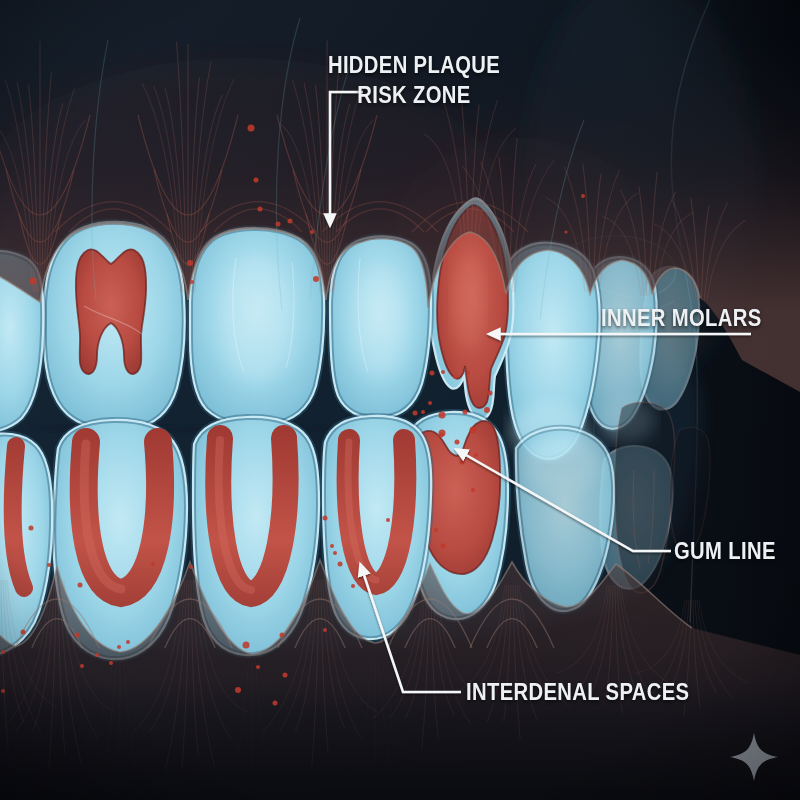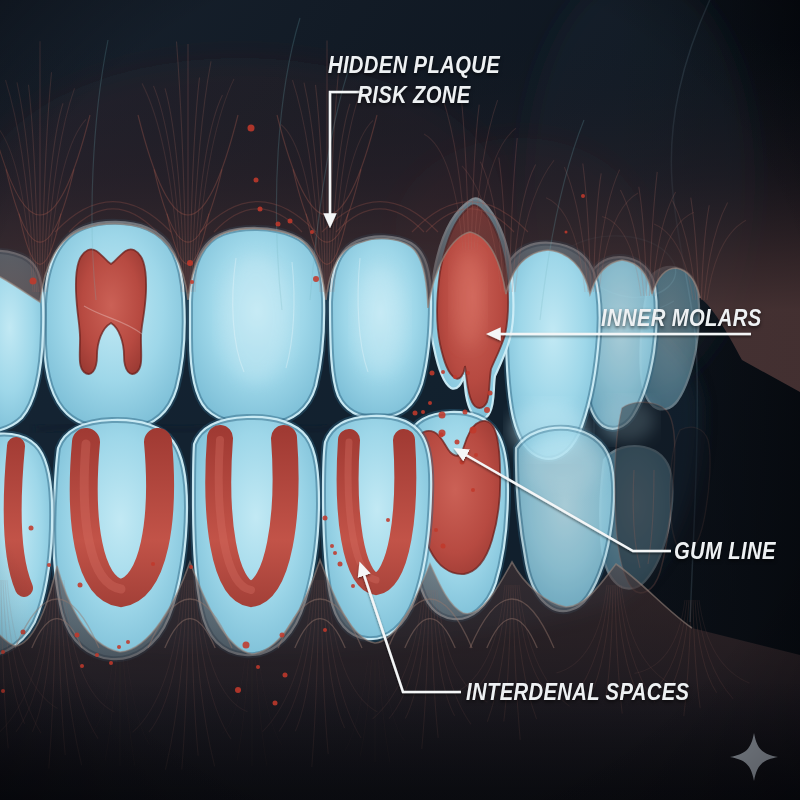--- a/index.html
+++ b/index.html
@@ -1,17 +1,17 @@
 <!DOCTYPE html>
 <html style="--bg-top: #17212d; --bg-right: #0a0f16; --bg-bottom: #11141b; --tooth-blue: #9ed7e9; --tooth-blue-light: #c2e9f4; --tooth-blue-deep: #5fa6c2; --tooth-rim: #cfeef8; --plaque-red: #b74a41; --plaque-red-light: #cb6156; --plaque-red-deep: #8e332d; --dot-red: #c0392b; --gum-dark: #46333a; --vein: #b06c60; --label-white: #eef1f3; --leader-white: #f4f6f7; --sparkle-gray: #8d949c; --mouth-shadow: #17293b;"><head>
 <meta charset="utf-8">
 <style>
   html,body{margin:0;padding:0;background:#0a0f16;}
   .stage{position:relative;width:800px;height:800px;overflow:hidden;
-         font-family:"Liberation Sans",sans-serif;font-style:italic;}
+         font-family:"Liberation Sans",sans-serif;}
   svg{position:absolute;left:0;top:0;display:block;}
   
   .t-fill{fill:url(#tg);}
   .t-shade{fill:none;stroke:rgba(42,96,124,.45);stroke-width:6;}
   .t-rim{fill:none;stroke:var(--tooth-rim,#cfeef8);stroke-width:2.2;opacity:.95;}
   .r-fill{fill:url(#rg);stroke:rgba(110,32,28,.75);stroke-width:1.8;}
   .r-loop{fill:none;stroke:url(#rlg);stroke-linecap:round;}
   .r-loop-hi{fill:none;stroke:rgba(214,112,100,.35);stroke-linecap:round;}
   .crack{fill:none;stroke:rgba(255,255,255,.28);stroke-width:1.2;}
   .leader{fill:none;stroke:var(--leader-white,#f4f6f7);stroke-width:2.5;}

